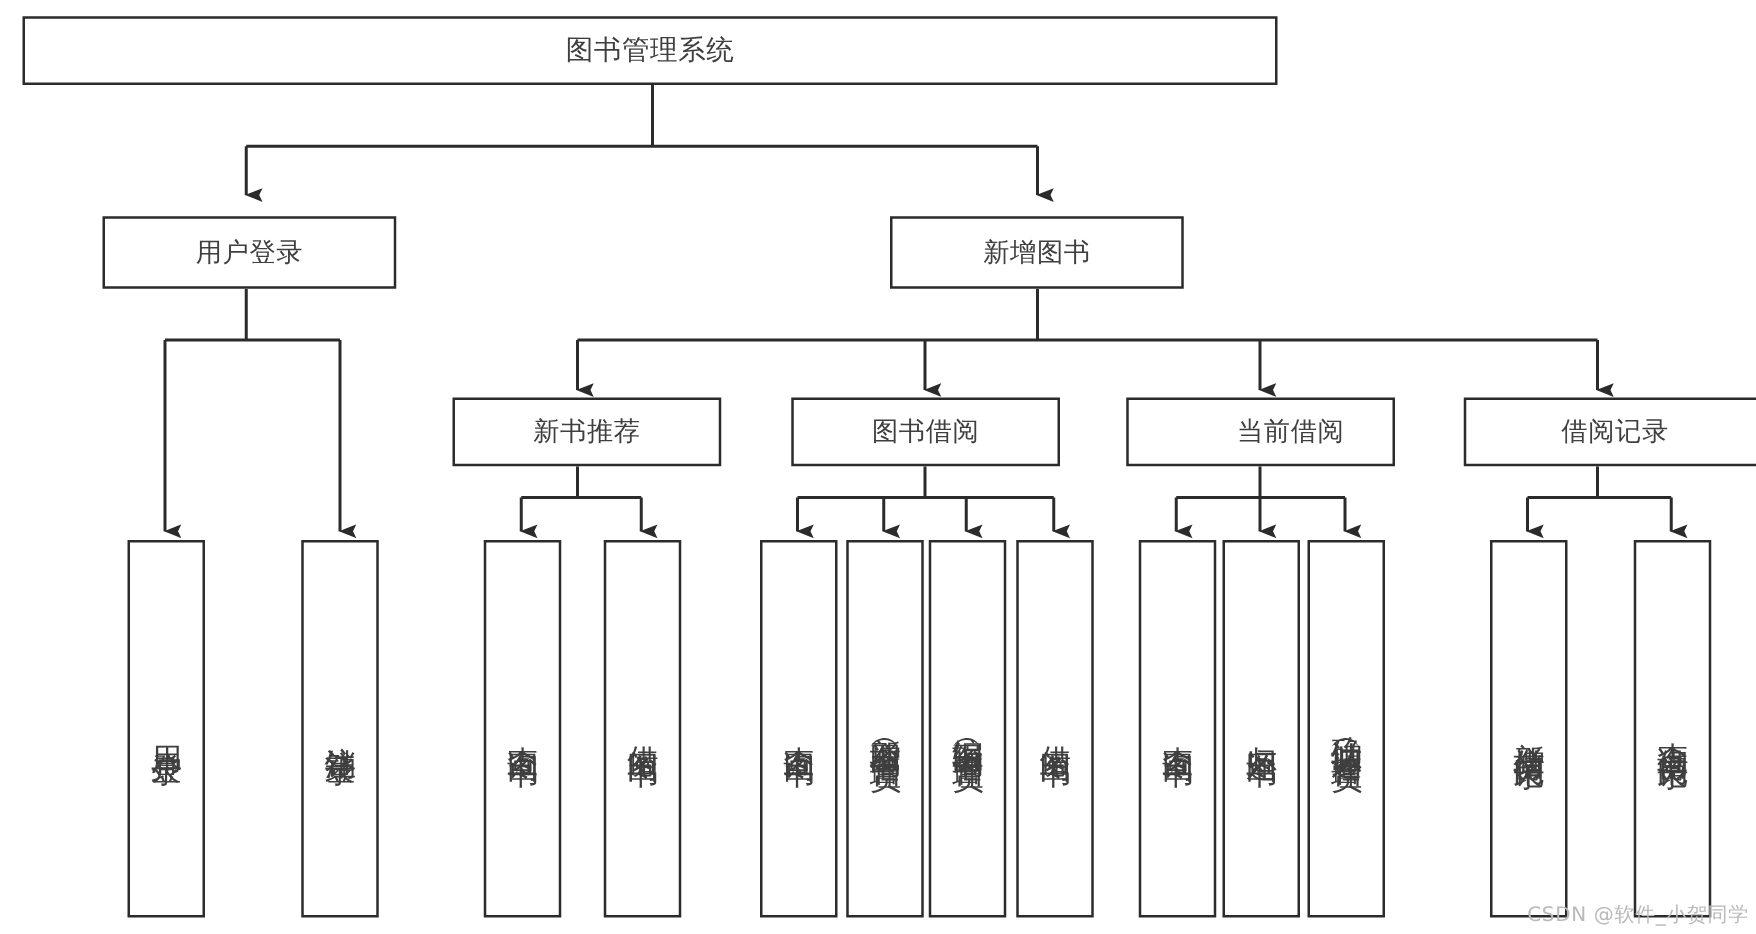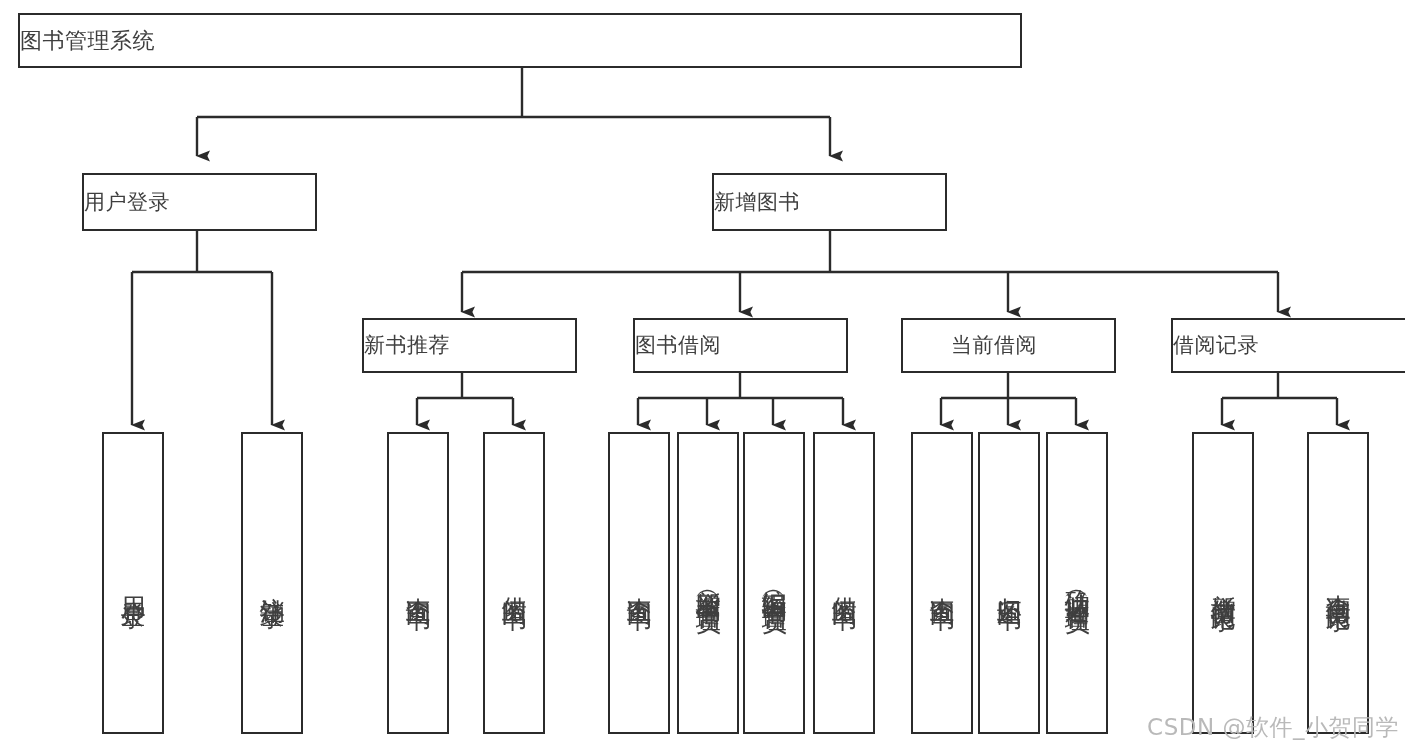--- a/index.html
+++ b/index.html
@@ -26,20 +26,21 @@
     height: 747px;
     pointer-events: none;
   }
   .node {
     position: absolute;
     box-sizing: border-box;
     background: #ffffff;
     border: 2px solid #2b2b2b;
     display: flex;
     align-items: center;
+    justify-content: center;
     color: #3a3a3a;
   }
   .node .label {
     display: block;
     text-align: center;
     line-height: 1.08;
     color: #3f3f3f;
     white-space: pre;
   }
   .node.horiz .label {
@@ -58,21 +59,21 @@
     writing-mode: vertical-rl;
     text-orientation: upright;
     font-size: 25px;
     line-height: 1.18;
     letter-spacing: 3px;
   }
   .watermark {
     position: absolute;
     right: 6px;
     bottom: 4px;
-    font-size: 23px;
+    font-size: 16px;
     color: #b9b9b9;
     letter-spacing: 0.5px;
     user-select: none;
     white-space: pre;
   }
 </style>
 </head>
 <body>
 
 <div id="canvas">

